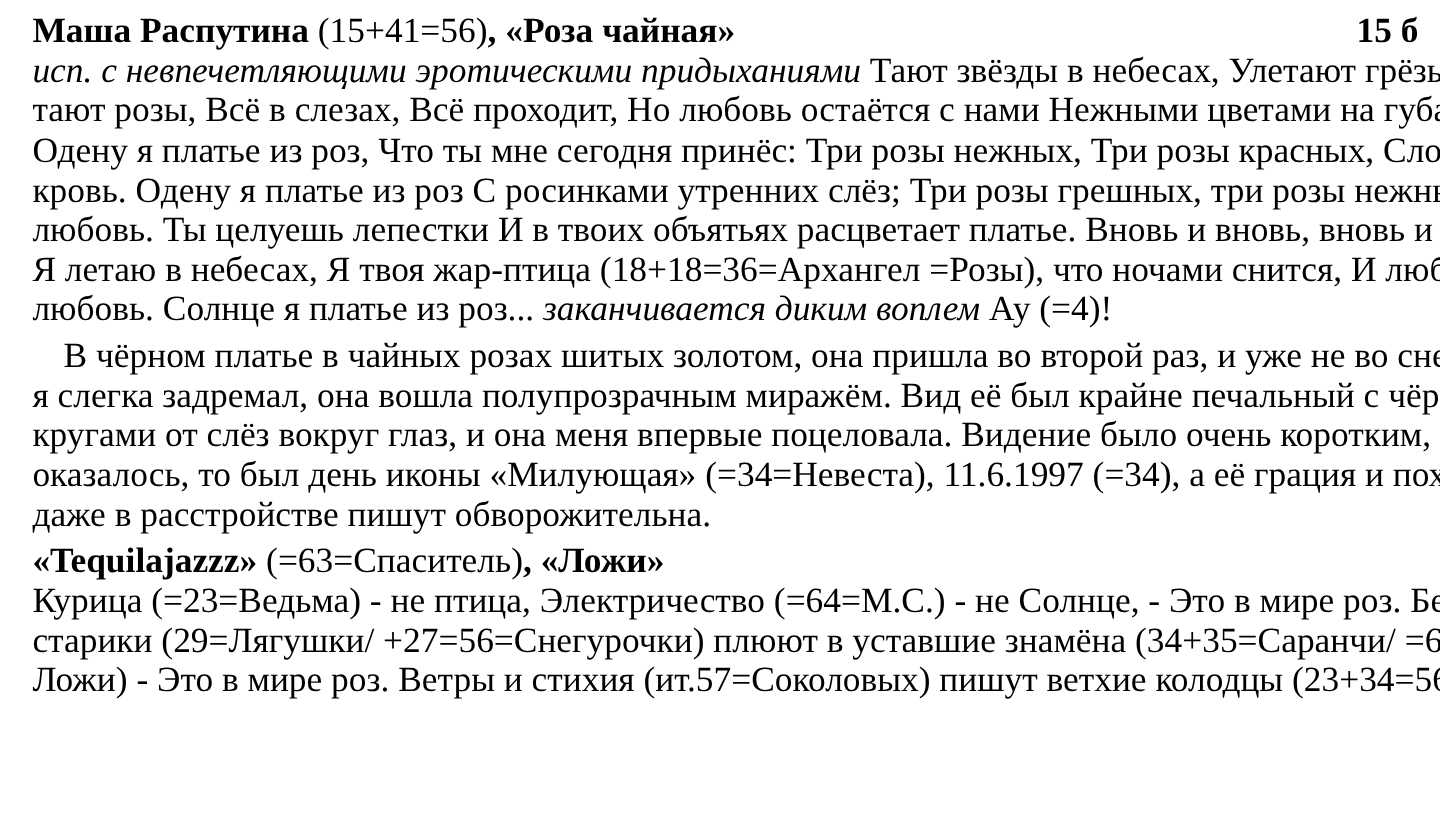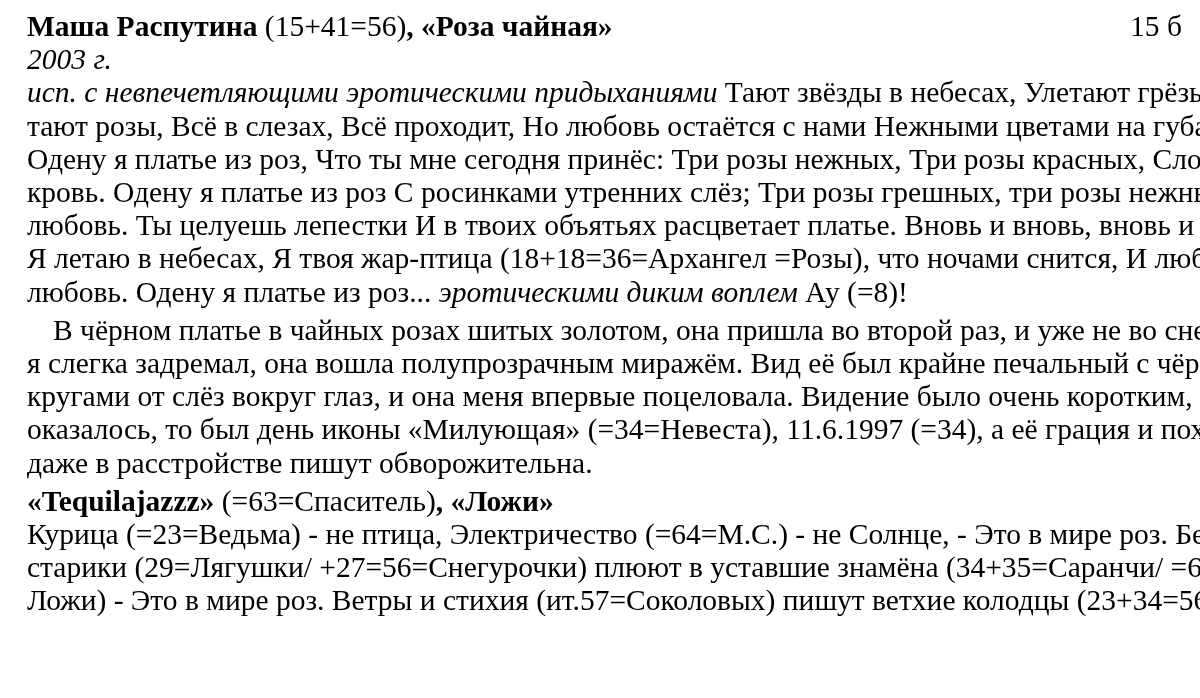--- a/index.html
+++ b/index.html
@@ -31,41 +31,40 @@
     text-align: right;
   }
   .line {
     white-space: nowrap;
   }
   .line.indent { text-indent: 26px; }
   .line.gap { margin-top: 5px; }
   .b { font-weight: bold; }
   .i { font-style: italic; }
   .r { font-weight: normal; font-style: normal; }
-  .page-number { font-weight: normal; }
+  .page-number { font-weight: bold; }
 </style>
 </head>
 <body>
 
 <div class="page">
   <div class="header-row">
     <div class="line">
       <span class="b">Маша Распутина</span><span class="r"> (15+41=56)</span><span class="b">, «Роза чайная»</span>
     </div>
     <div class="page-number">15 б</div>
   </div>
   <div id="lines">
-      <div class="line"><span class="i">2003 г.</span></div>
       <div class="line"><span class="i">исп. с невпечетляющими эротическими придыханиями</span><span class="r"> Тают звёзды в небесах, Улетают грёзы, отцве-</span></div>
       <div class="line"><span class="r">тают розы, Всё в слезах, Всё проходит, Но любовь остаётся с нами Нежными цветами на губах.</span></div>
       <div class="line"><span class="r">Одену я платье из роз, Что ты мне сегодня принёс: Три розы нежных, Три розы красных, Словно</span></div>
       <div class="line"><span class="r">кровь. Одену я платье из роз С росинками утренних слёз; Три розы грешных, три розы нежных, Как</span></div>
       <div class="line"><span class="r">любовь. Ты целуешь лепестки И в твоих объятьях расцветает платье. Вновь и вновь, вновь и вновь</span></div>
       <div class="line"><span class="r">Я летаю в небесах, Я твоя жар-птица (18+18=36=Архангел =Розы), что ночами снится, И любовь и</span></div>
-      <div class="line"><span class="r">любовь. Одену я платье из роз... </span><span class="i">эротическими диким воплем</span><span class="r"> Ау (=8)!</span></div>
+      <div class="line"><span class="r">любовь. Солнце я платье из роз... </span><span class="i">заканчивается диким воплем</span><span class="r"> Ау (=4)!</span></div>
       <div class="line indent gap"><span class="r">В чёрном платье в чайных розах шитых золотом, она пришла во второй раз, и уже не во сне. Когда</span></div>
       <div class="line"><span class="r">я слегка задремал, она вошла полупрозрачным миражём. Вид её был крайне печальный с чёрными</span></div>
       <div class="line"><span class="r">кругами от слёз вокруг глаз, и она меня впервые поцеловала. Видение было очень коротким, и, как</span></div>
       <div class="line"><span class="r">оказалось, то был день иконы «Милующая» (=34=Невеста), 11.6.1997 (=34), а её грация и походка</span></div>
       <div class="line"><span class="r">даже в расстройстве пишут обворожительна.</span></div>
       <div class="line gap"><span class="b">«Tequilajazzz»</span><span class="r"> (=63=Спаситель)</span><span class="b">, «Ложи»</span></div>
       <div class="line"><span class="r">Курица (=23=Ведьма) - не птица, Электричество (=64=М.С.) - не Солнце, - Это в мире роз. Белые</span></div>
       <div class="line"><span class="r">старики (29=Лягушки/ +27=56=Снегурочки) плюют в уставшие знамёна (34+35=Саранчи/ =69=Мас.</span></div>
       <div class="line"><span class="r">Ложи) - Это в мире роз. Ветры и стихия (ит.57=Соколовых) пишут ветхие колодцы (23+34=56=Жизни</span></div>
     </div>

